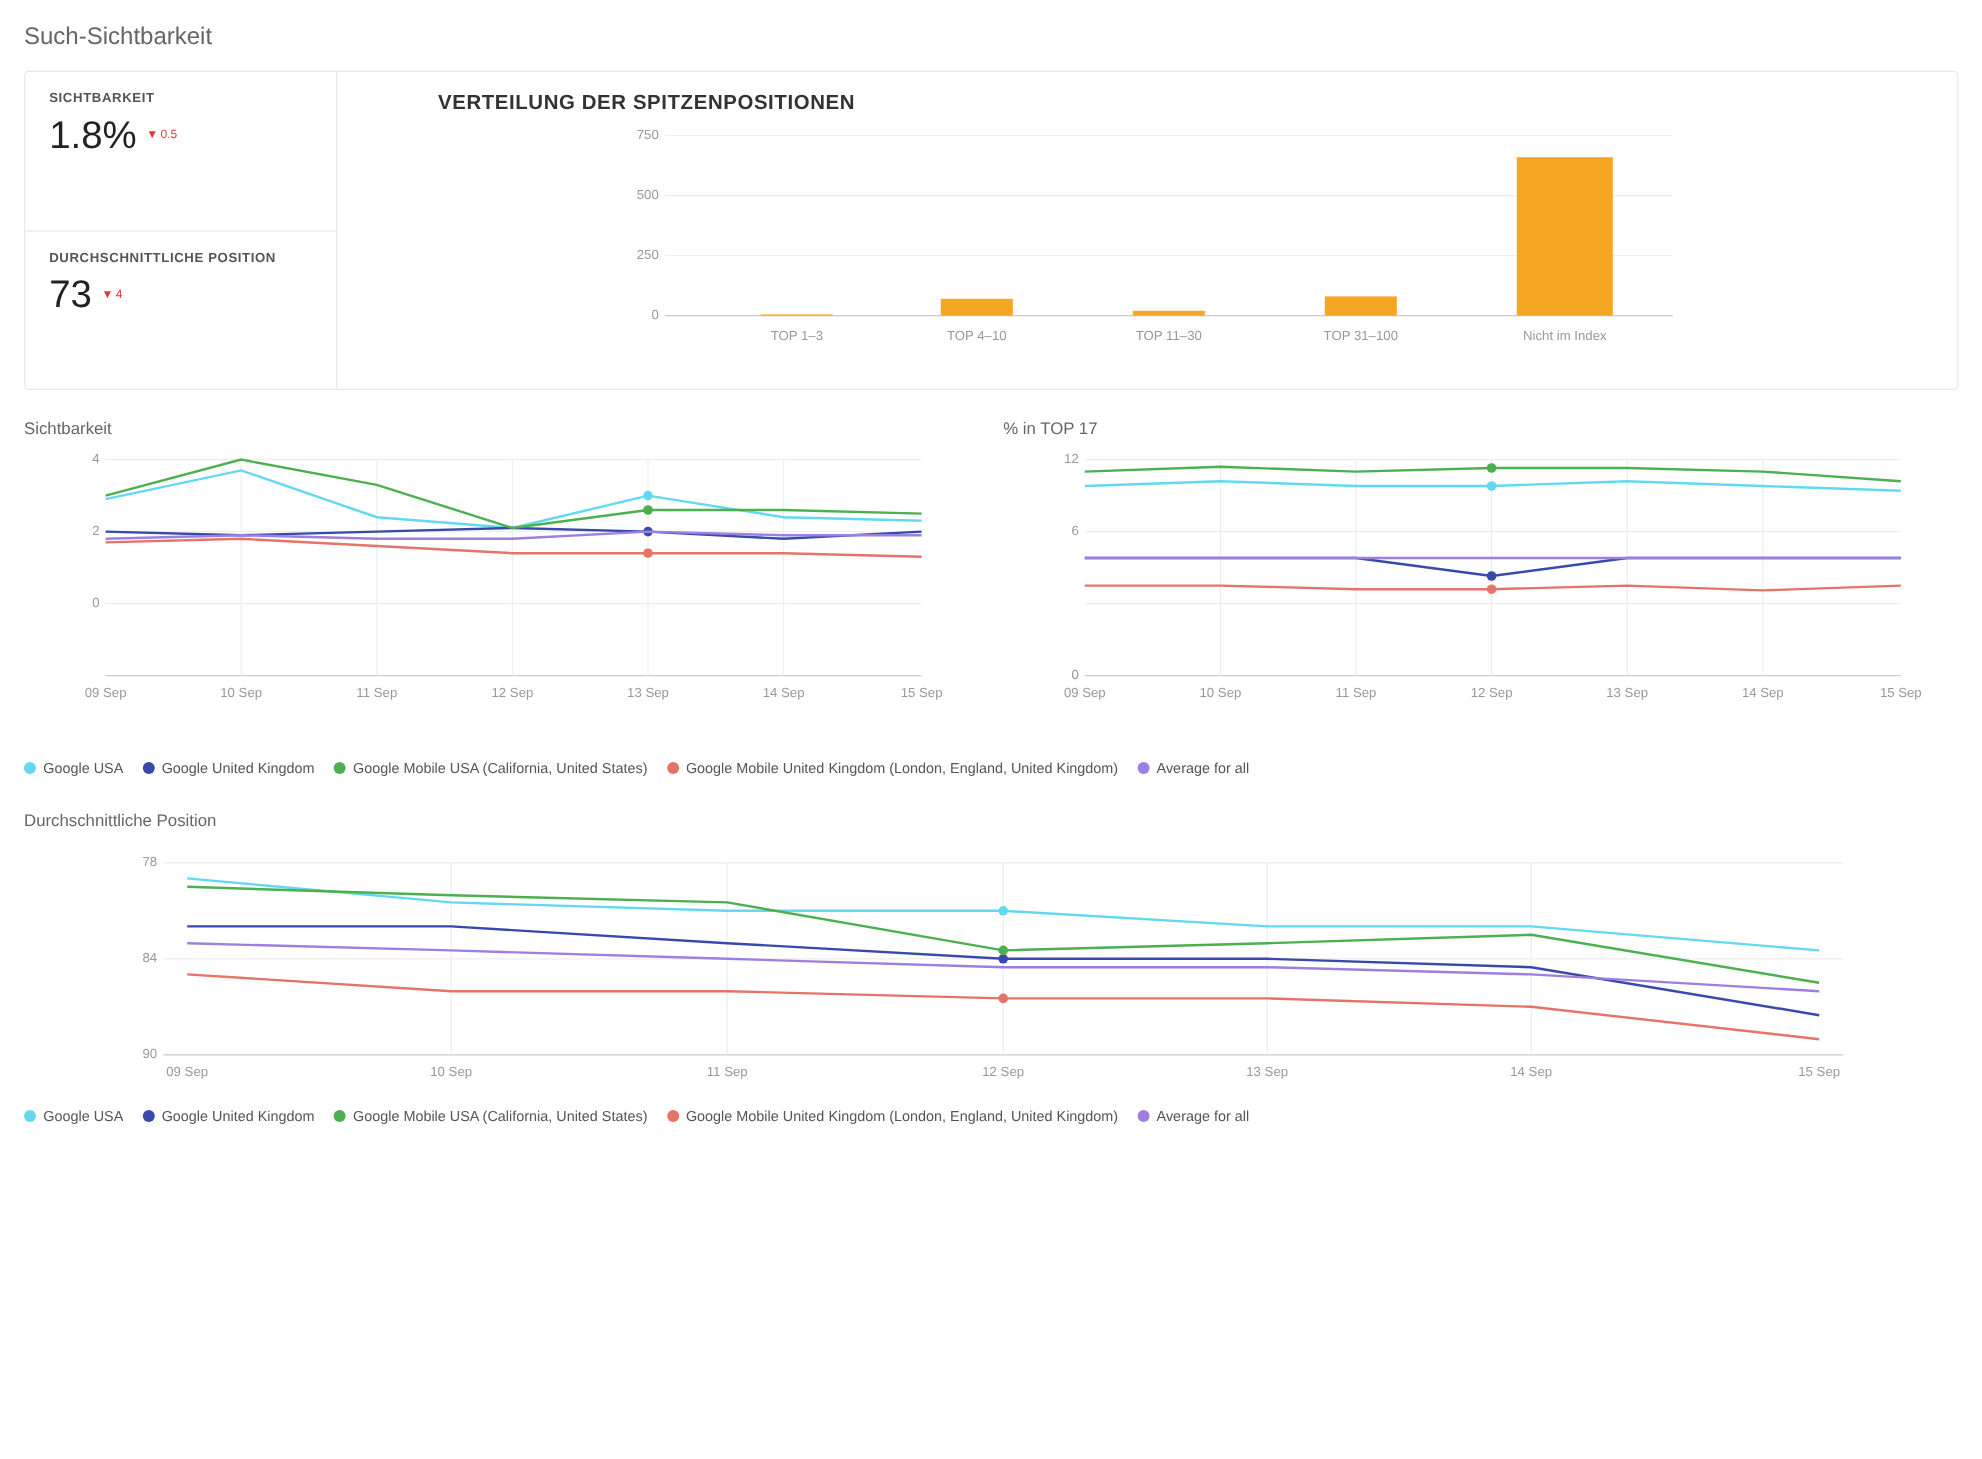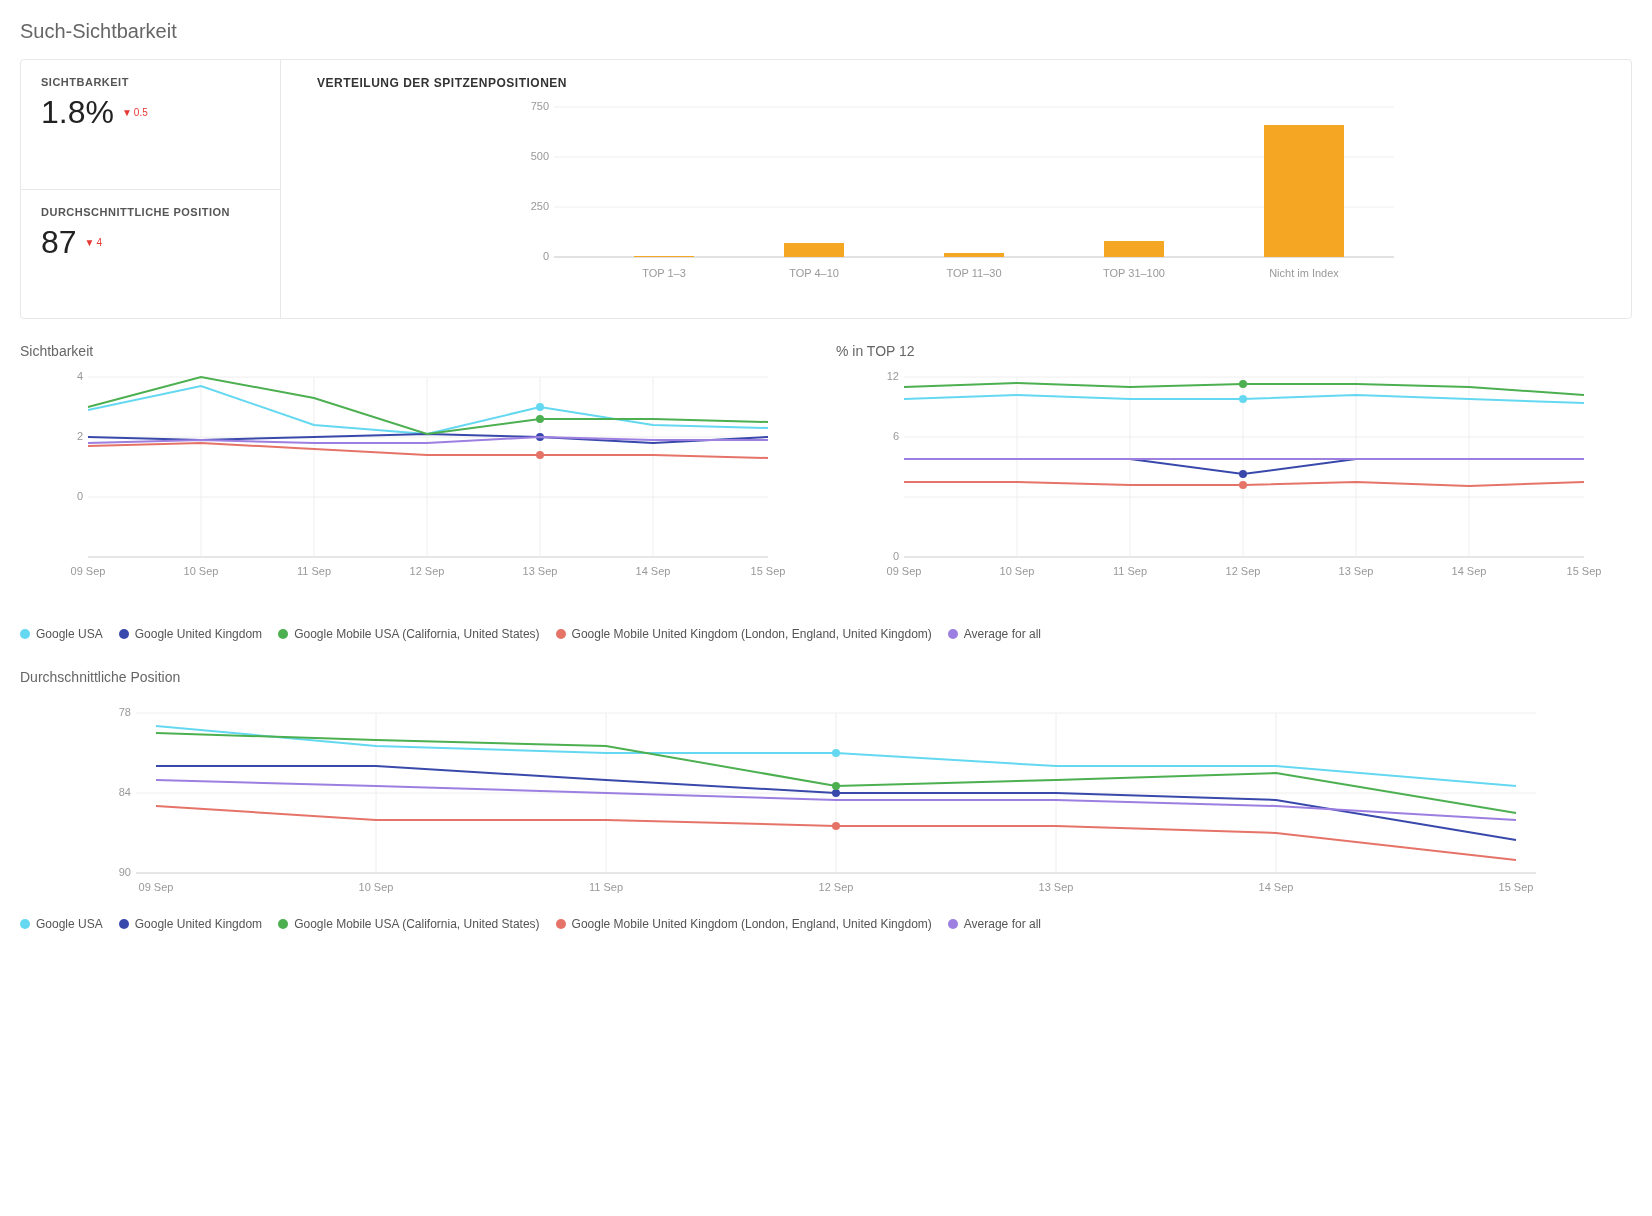--- a/index.html
+++ b/index.html
@@ -61,25 +61,26 @@
     }
     .kpi-delta::before {
       content: '▼';
       font-size: 10px;
     }
     .bar-chart-panel {
       flex: 1;
       padding: 16px 20px;
     }
     .bar-chart-title {
-      font-size: 12px;
+      font-size: 17px;
       font-weight: 700;
       color: #333;
       letter-spacing: 0.5px;
       margin-bottom: 12px;
+      margin-left: 48px;
     }
     .bar-chart-container {
       position: relative;
       height: 200px;
     }
     .bar-chart-svg {
       width: 100%;
       height: 100%;
     }
     .charts-row {
@@ -146,21 +147,21 @@
     <div class="kpi-box">
       <div class="kpi-label">SICHTBARKEIT</div>
       <div class="kpi-value">
         <span>1.8%</span>
         <span class="kpi-delta">0.5</span>
       </div>
     </div>
     <div class="kpi-box">
       <div class="kpi-label">DURCHSCHNITTLICHE POSITION</div>
       <div class="kpi-value">
-        <span>87</span>
+        <span>73</span>
         <span class="kpi-delta">4</span>
       </div>
     </div>
   </div>
 
   <div class="bar-chart-panel">
     <div class="bar-chart-title">VERTEILUNG DER SPITZENPOSITIONEN</div>
     <div class="bar-chart-container">
       <svg class="bar-chart-svg" viewBox="0 0 900 200">
 
@@ -237,21 +238,21 @@
 
         <polyline points="40,79 153,76 266,82 379,88 492,88 605,88 720,91" fill="none" stroke="#e57368" stroke-width="2"></polyline>
         <circle cx="492" cy="88" r="4" fill="#e57368"></circle>
 
         <polyline points="40,76 153,73 266,76 379,76 492,70 605,73 720,73" fill="none" stroke="#9c7fe0" stroke-width="2"></polyline>
       </svg>
     </div>
   </div>
 
   <div class="chart-section">
-    <div class="chart-section-title">% in TOP 12</div>
+    <div class="chart-section-title">% in TOP 17</div>
     <div class="chart-container">
       <svg class="chart-svg" viewBox="0 0 740 220">
 
         <line x1="40" y1="10" x2="720" y2="10" stroke="#eee" stroke-width="1"></line>
         <line x1="40" y1="70" x2="720" y2="70" stroke="#eee" stroke-width="1"></line>
         <line x1="40" y1="130" x2="720" y2="130" stroke="#eee" stroke-width="1"></line>
         <line x1="40" y1="190" x2="720" y2="190" stroke="#ccc" stroke-width="1"></line>
 
         <text x="35" y="13" text-anchor="end" font-size="11" fill="#999">12</text>
         <text x="35" y="73" text-anchor="end" font-size="11" fill="#999">6</text>

